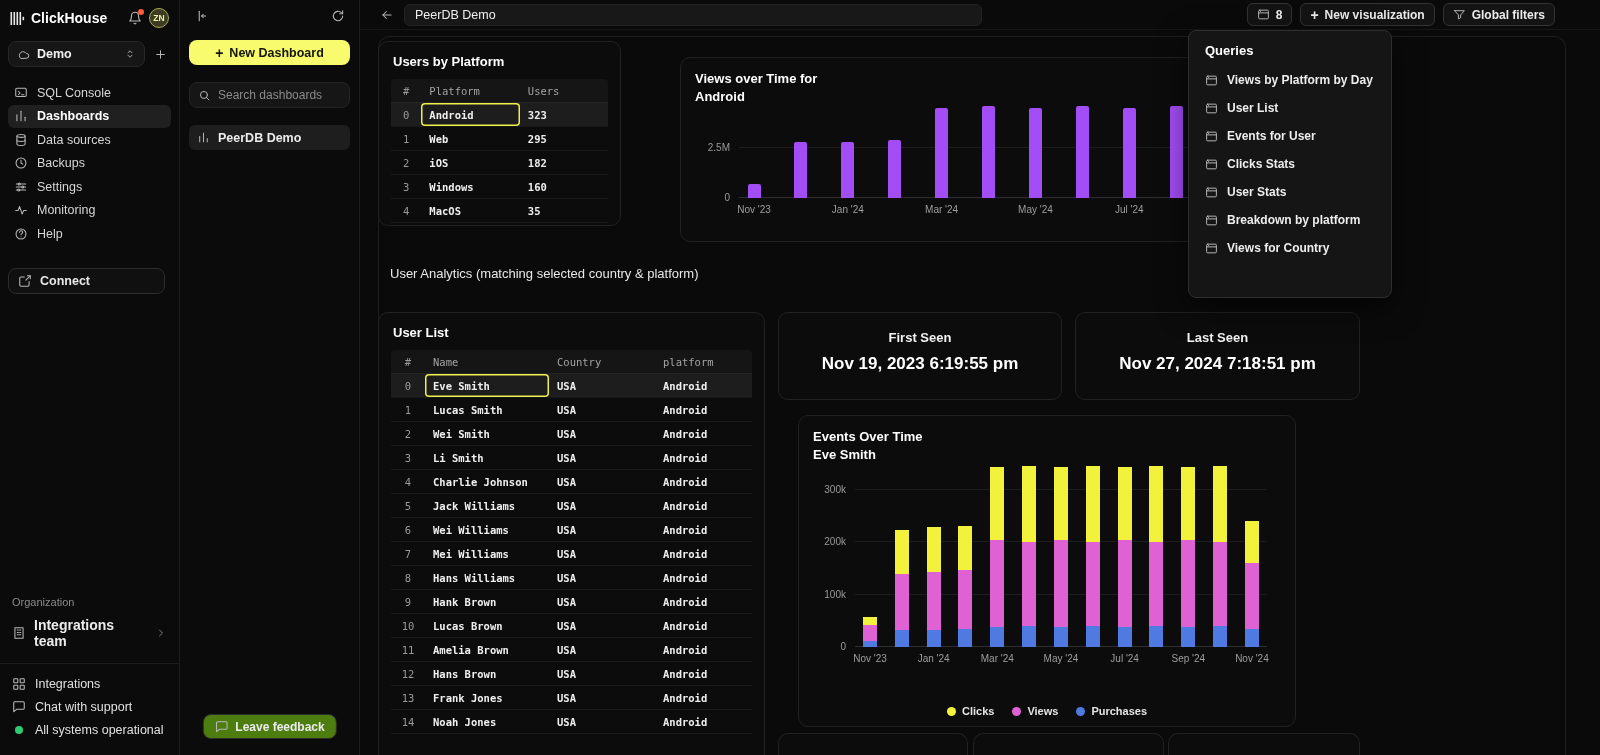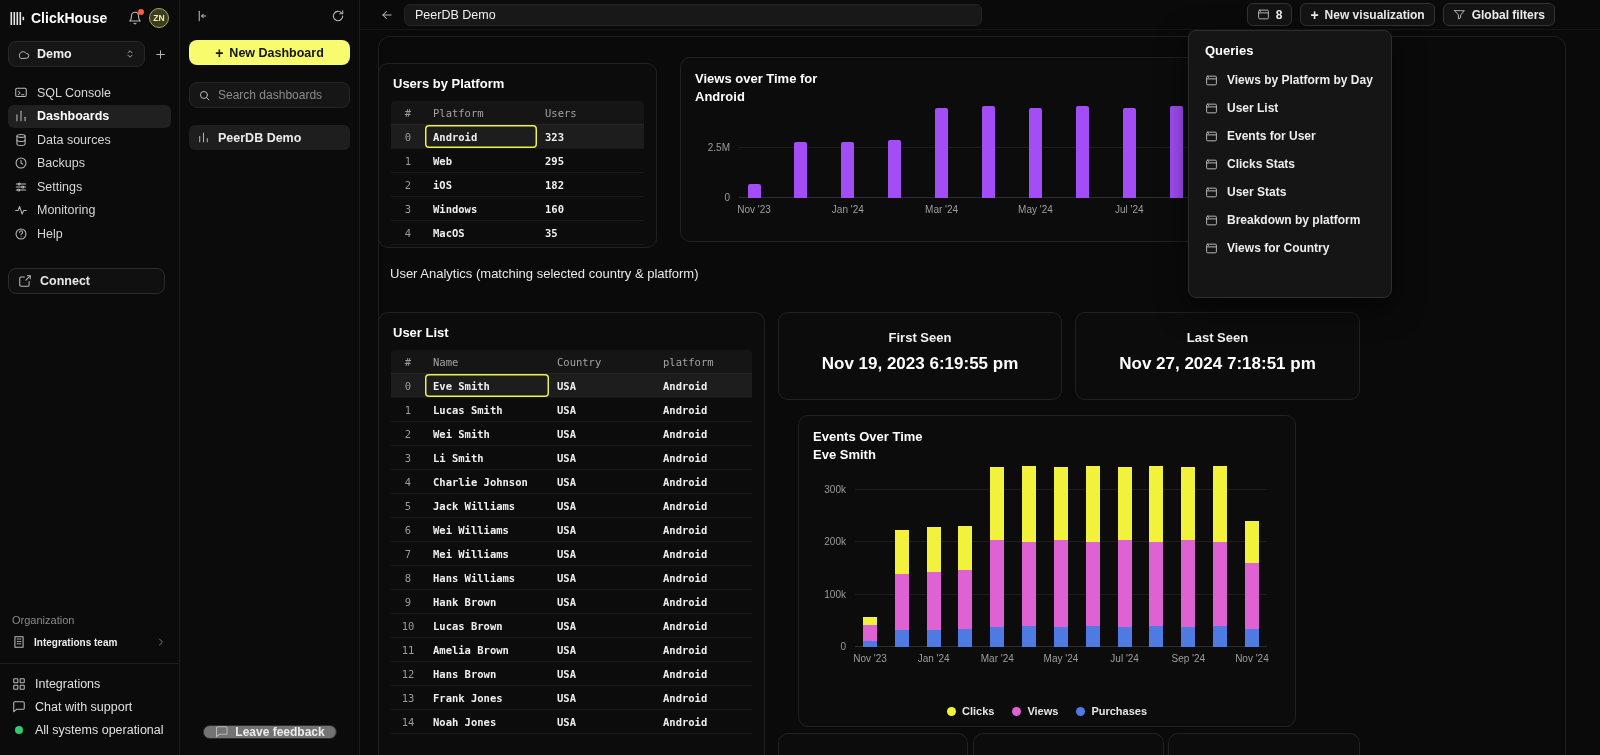--- a/index.html
+++ b/index.html
@@ -17,50 +17,50 @@
   .avatar { width:20px; height:20px; border-radius:50%; background:#3c3c20; border:1px solid #a9a95a; color:#f0f0b0; font-size:8.5px; font-weight:700; display:inline-flex; align-items:center; justify-content:center; }
   .svc-row { display:flex; align-items:center; gap:9px; padding:7px 12px 8px 8px; }
   .svc-select { flex:1; display:flex; align-items:center; gap:7px; height:26px; background:#161616; border:1px solid #272727; border-radius:8px; padding:0 8px; }
   .svc-label { font-size:12.5px; font-weight:600; color:#f0f0f0; flex:1; }
   .sb-nav { padding:6px 8px 0; }
   .nav-item { display:flex; align-items:center; gap:9px; height:23.5px; padding:0 6px; border-radius:6px; font-size:12.5px; color:#d6d6d6; }
   .nav-item.active { background:#202020; color:#fff; font-weight:600; }
   .connect-btn { margin:22px 14px 0 8px; height:26px; border:1px solid #2c2c2c; border-radius:8px; display:flex; align-items:center; gap:8px; padding:0 9px; font-size:12.5px; font-weight:600; color:#e8e8e8; background:#101010; }
   .sb-bottom { position:absolute; left:0; right:0; bottom:14px; }
   .org-label { padding:0 12px 5px; font-size:11px; color:#8a8a8a; }
-  .org-team { display:flex; align-items:center; gap:8px; padding:4px 12px; font-size:10px; font-weight:600; }
+  .org-team { display:flex; align-items:center; gap:8px; padding:4px 12px; font-size:14px; font-weight:600; }
   .org-team .chev-r { margin-left:auto; color:#8a8a8a; }
   .sb-divider { border-top:1px solid #1d1d1d; margin:10px 0 8px; }
   .foot-item { display:flex; align-items:center; gap:9px; padding:4.5px 12px; font-size:12.5px; color:#e0e0e0; }
   .status-dot { width:8px; height:8px; border-radius:50%; background:#2ecc71; flex:none; margin:0 3px; }
 
   
   .dash-panel { position:absolute; left:180px; top:0; width:180px; height:755px; background:#0b0b0b; border-right:1px solid #1d1d1d; z-index:9; }
   .dp-head { display:flex; align-items:center; justify-content:space-between; padding:9px 14px 8px; }
   .new-dash-btn { margin:9px 9px 0; height:25px; background:#f8fb6e; border-radius:8px; color:#15150a; display:flex; align-items:center; justify-content:center; gap:6px; font-size:12.5px; font-weight:700; }
   .plus-glyph { font-size:14px; font-weight:600; line-height:1; }
   .dp-search { margin:17px 9px 0; height:25px; background:#161616; border:1px solid #242424; border-radius:8px; display:flex; align-items:center; gap:7px; padding:12px 8px; }
   .dp-search input { background:transparent; border:none; outline:none; color:#ddd; font-size:12px; width:100%; font-family:inherit; }
   .dp-search input::placeholder { color:#8b8b8b; }
   .dp-list { margin:17px 9px 0; }
   .dash-item { height:25px; background:#1e1e1e; border-radius:6px; display:flex; align-items:center; gap:8px; padding:0 8px; font-size:12.5px; font-weight:600; }
-  .feedback-btn { position:absolute; bottom:16px; left:50%; transform:translateX(-50%); height:14px; border:1px solid #2c2c2c; border-radius:8px; display:flex; align-items:center; gap:7px; padding:0 11px; font-size:12px; font-weight:600; background:#737373; white-space:nowrap; }
+  .feedback-btn { position:absolute; bottom:16px; left:50%; transform:translateX(-50%); height:25px; border:1px solid #2c2c2c; border-radius:8px; display:flex; align-items:center; gap:7px; padding:0 11px; font-size:12px; font-weight:600; background:#4d7c0f; white-space:nowrap; }
 
   
   .main { position:absolute; left:360px; top:0; width:1240px; height:755px; }
   .topbar { height:30px; display:flex; align-items:center; gap:10px; padding:0 45px 0 20px; border-bottom:1px solid #161616; }
   .title-input { width:578px; height:22px; background:#181818; border:1px solid #232323; border-radius:6px; color:#f0f0f0; font-size:12.5px; padding:0 10px; font-family:inherit; outline:none; }
   .tb-right { margin-left:auto; display:flex; gap:8px; }
   .tb-btn { height:23px; background:#141414; border:1px solid #333; border-radius:6px; color:#ececec; display:inline-flex; align-items:center; gap:6px; padding:0 9px; font-size:12px; font-weight:600; font-family:inherit; }
   .canvas { position:absolute; left:18px; top:36px; width:1188px; height:719px; border:1px solid #1e1e1e; border-bottom:none; border-radius:12px 12px 0 0; pointer-events:none; }
 
   .card { position:absolute; background:#0c0c0c; border:1px solid #212121; border-radius:10px; overflow:hidden; }
   .card-title { font-size:13px; font-weight:700; padding:12px 14px 6px; color:#fff; }
   .card-title.tight div { line-height:1.35; }
-  .users-card { left:18px; top:63px; width:279px; height:185px; }
+  .users-card { left:18px; top:41px; width:243px; height:185px; }
   .views-card { left:320px; top:57px; width:677px; height:185px; }
   .note { position:absolute; left:30px; top:266px; font-size:13px; color:#e8e8e8; }
   .userlist-card { left:18px; top:312px; width:387px; height:443px; border-bottom:none; border-radius:10px 10px 0 0; }
   .first-seen-card { left:418px; top:312px; width:284px; height:88px; }
   .last-seen-card { left:715px; top:312px; width:285px; height:88px; }
   .events-card { left:438px; top:415px; width:498px; height:312px; }
   .partial { height:22px; border-radius:10px 10px 0 0; border-bottom:none; top:733px; }
   .p1 { left:418px; width:190px; }
   .p2 { left:613px; width:191px; }
   .p3 { left:808px; width:192px; }

